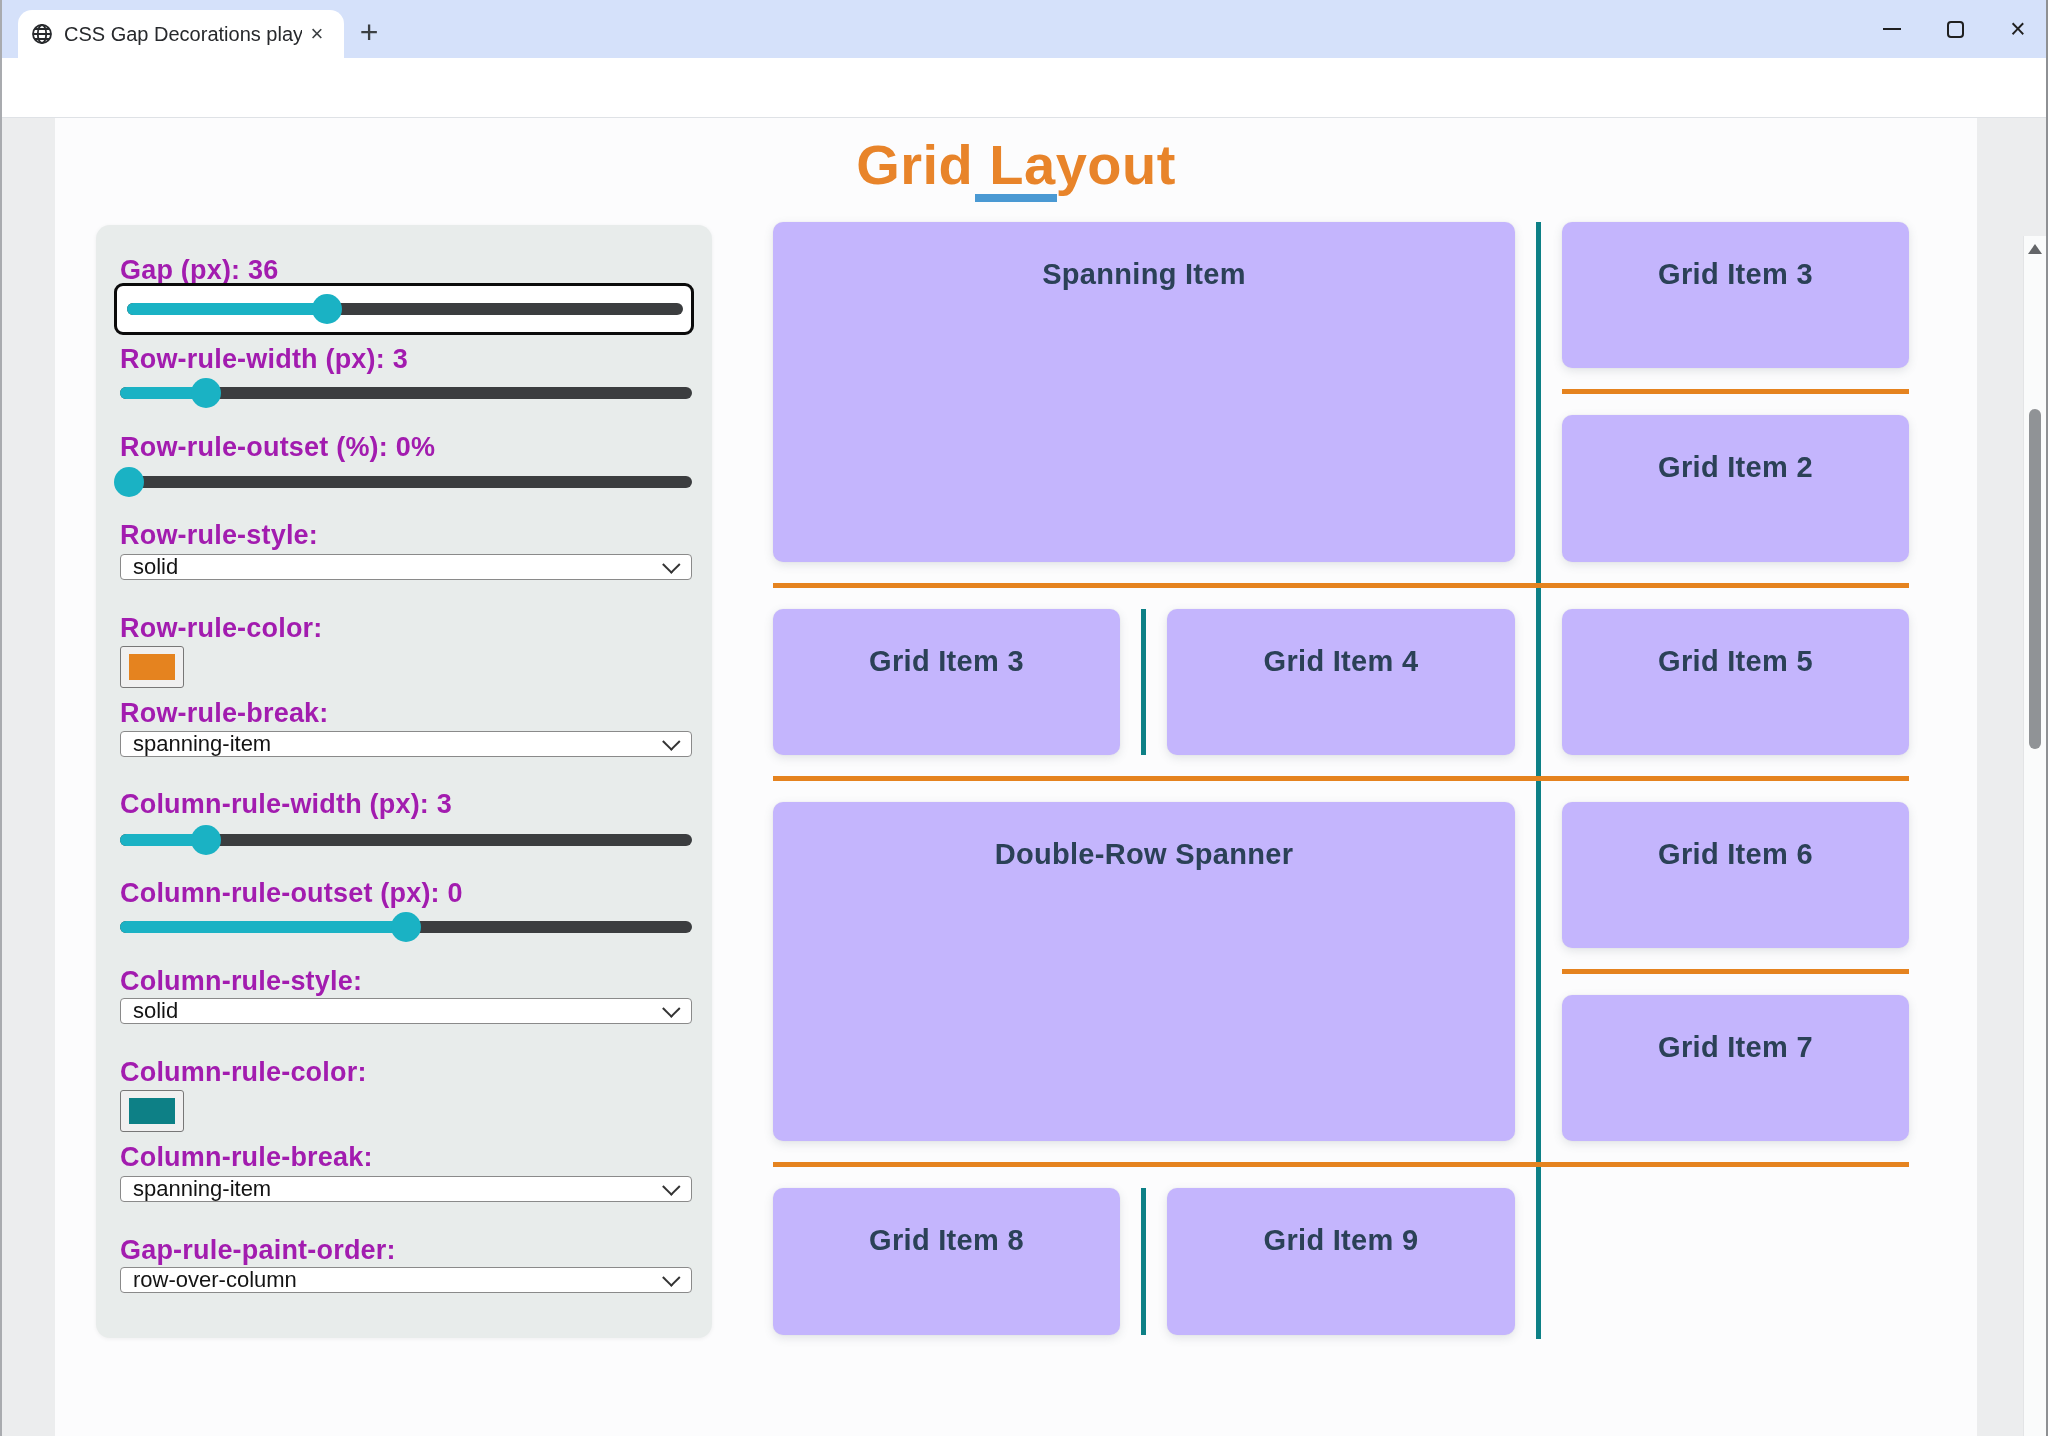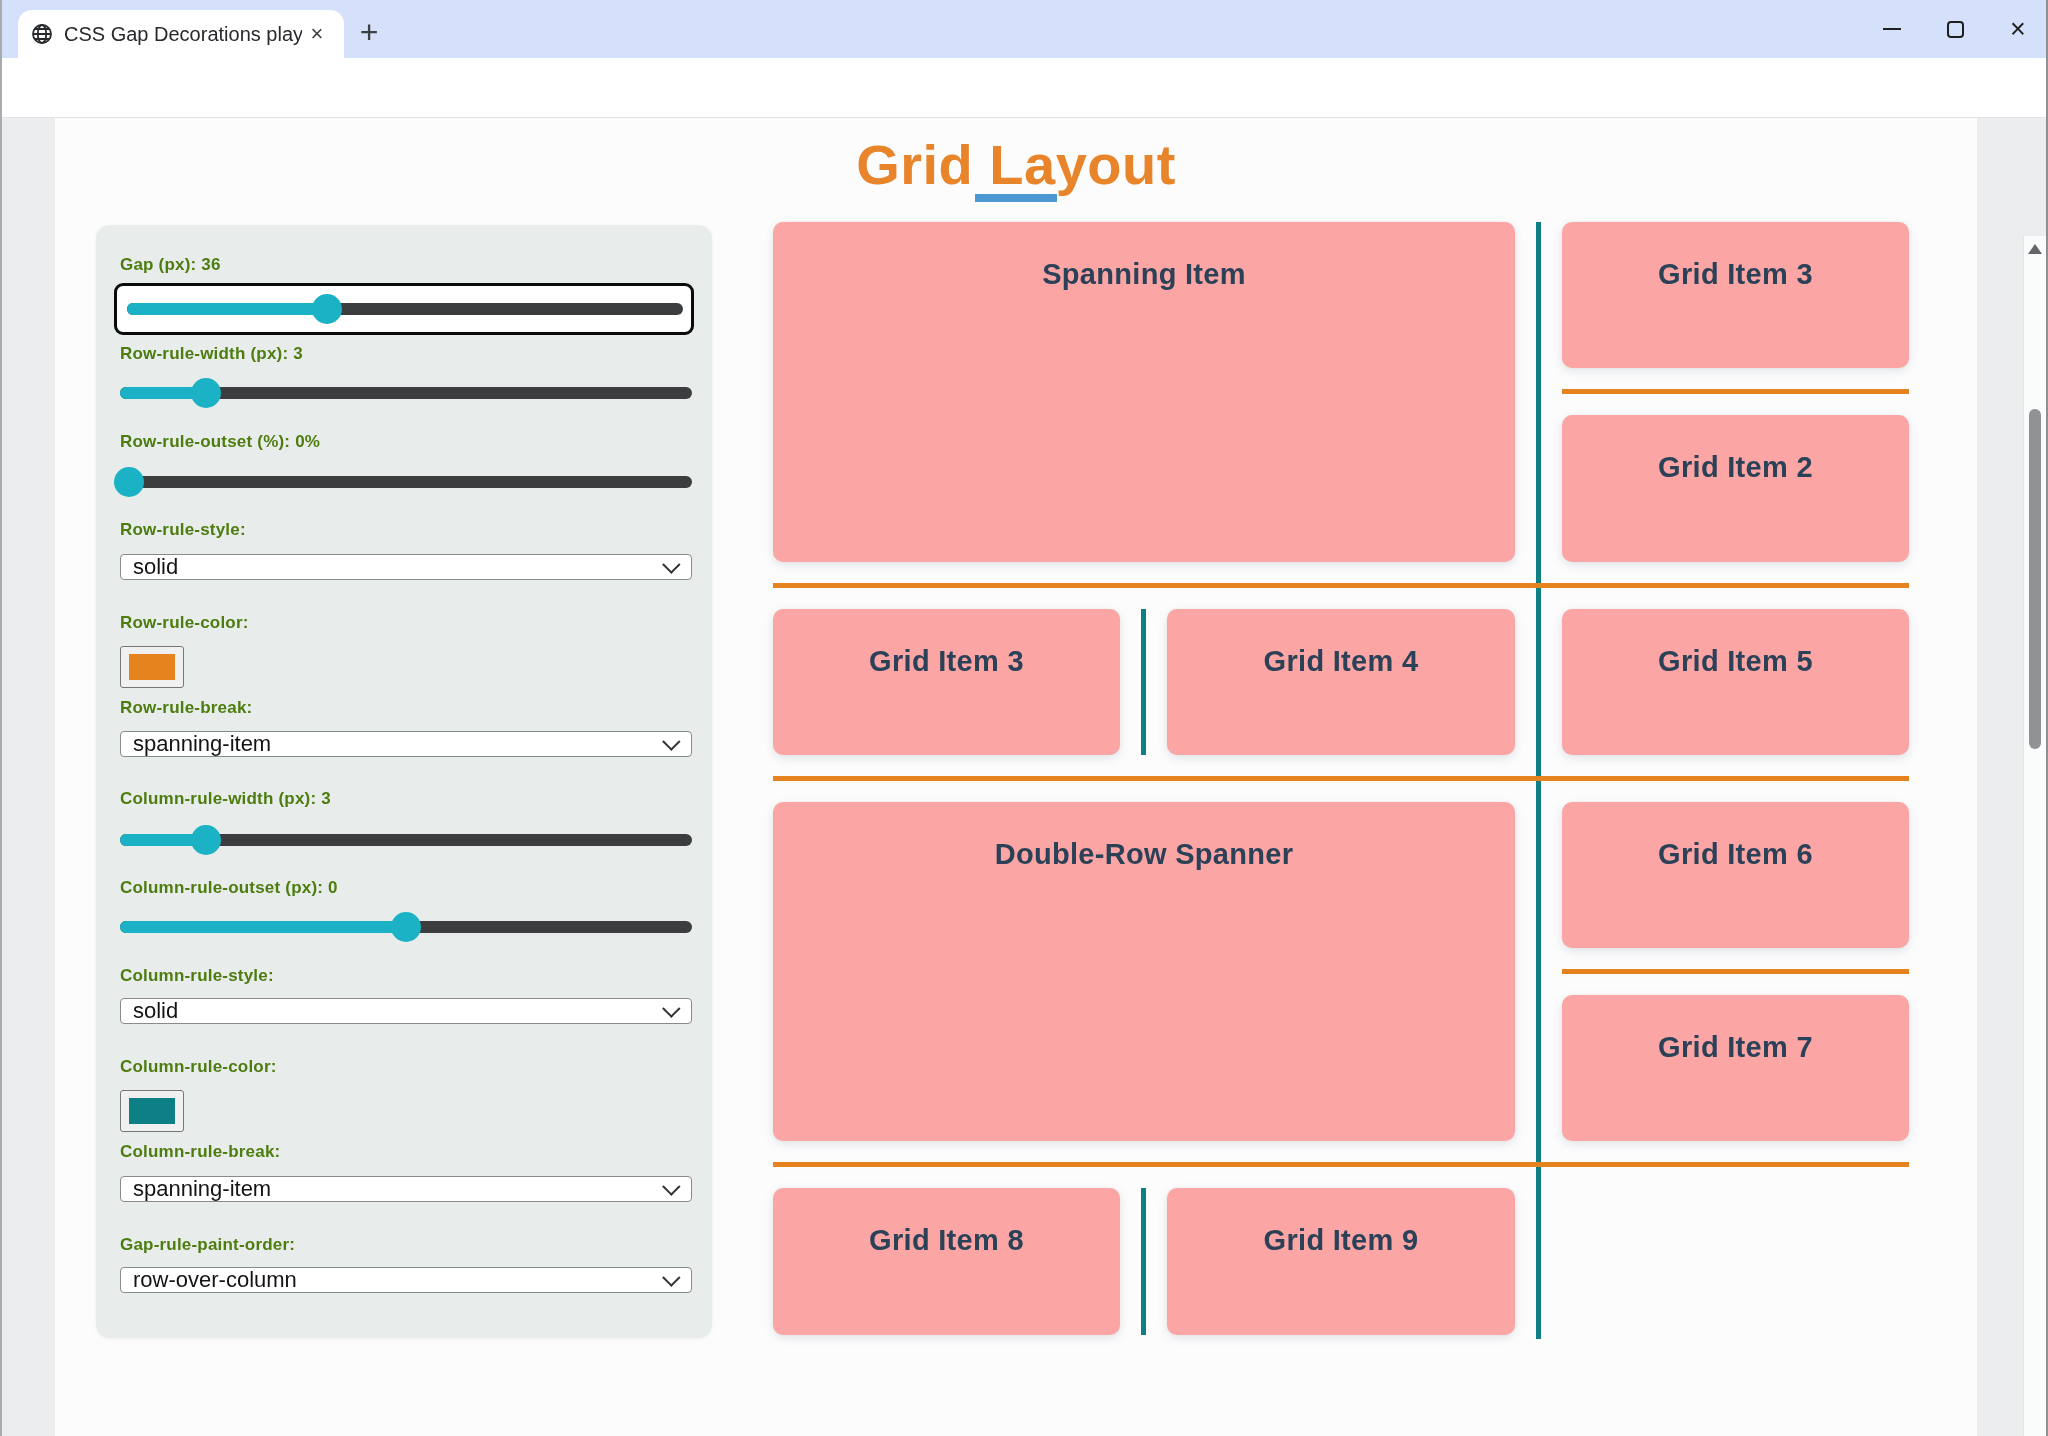--- a/index.html
+++ b/index.html
@@ -45,40 +45,40 @@
   
   .page { position:absolute; left:0; top:118px; width:2044px; height:1318px; background:#ecedee; }
   .content { position:absolute; left:53px; top:0; width:1922px; height:1318px; background:#fcfcfd; }
   .page-title { position:absolute; left:0; top:14px; width:100%; text-align:center;
                 font-size:56px; font-weight:700; letter-spacing:0.5px; color:#e8842a; }
   .title-underline { position:absolute; top:76px; left:calc(50% - 41px); width:82px; height:8px; background:#4a99d3; }
 
   
   .panel { position:absolute; left:41px; top:107px; width:616px; height:1113px; background:#e8eceb;
            border-radius:14px; box-shadow:0 1px 4px rgba(0,0,0,0.06); }
-  .ctl-label { position:absolute; left:24px; font-size:17px; font-weight:600; letter-spacing:0.2px; color:#4d7c0f;text-align:right; }
+  .ctl-label { position:absolute; left:24px; font-size:27px; font-weight:600; letter-spacing:0.2px; color:#a21caf;text-align:right; }
   .slider { position:absolute; left:24px; width:572px; height:30px; }
   .slider .track { position:absolute; left:0; top:9px; width:100%; height:12px; background:#3b3d3f; border-radius:6px; }
   .slider .fill { position:absolute; left:0; top:9px; height:12px; background:#1ab2c4; border-radius:6px; }
   .slider .thumb { position:absolute; right:-15px; top:-9px; width:30px; height:30px; border-radius:50%;
                    background:#1ab2c4; }
   .slider-focus { position:absolute; left:18px; width:580px; height:52px; background:#ffffff;
                   border:3px solid #0b0b0b; border-radius:9px; padding:8px 10px; }
   .slider-focus .slider { position:relative; left:0; top:0; width:556px; }
   .sel { position:absolute; left:24px; width:572px; height:26px; background:#ffffff; border:1.5px solid #8a8a8a;
          border-radius:4px; display:flex; align-items:center; padding:0 16px 0 12px; font-size:22px; color:#141414; }
   .sel .chev { margin-left:auto; width:13px; height:13px; border-right:2.5px solid #333;
                border-bottom:2.5px solid #333; transform:rotate(45deg) translateY(-4px); }
   .swatch { position:absolute; left:24px; width:64px; height:42px; background:#f0f0f0; border:1px solid #777;
             border-radius:3px; }
   .swatch .inner { position:absolute; left:8px; right:8px; top:7px; bottom:7px; }
 
   
   .gridwrap { position:absolute; left:718px; top:104px; width:1136px; height:1117px; }
-  .card { position:absolute; background:#fca5a5; border-radius:10px; padding-top:36px; text-align:center;
+  .card { position:absolute; background:#c4b5fd; border-radius:10px; padding-top:36px; text-align:center;
           font-size:29px; font-weight:600; letter-spacing:0.3px; color:#2b4157;
           box-shadow:0 3px 10px rgba(90,100,110,0.16), 0 0 2px rgba(0,0,0,0.05); }
   .vrule { position:absolute; width:5px; }
   .hrule { position:absolute; height:5px; }
 
   
   .scrollbar { position:absolute; right:0; top:118px; width:23px; height:1318px; background:#fafbfb;
                border-left:1px solid #e3e4e6; }
   .sb-thumb { position:absolute; left:5px; top:173px; width:12px; height:340px; background:#909396; border-radius:6px; }
   .sb-up { position:absolute; left:4px; top:8px; width:0; height:0;

